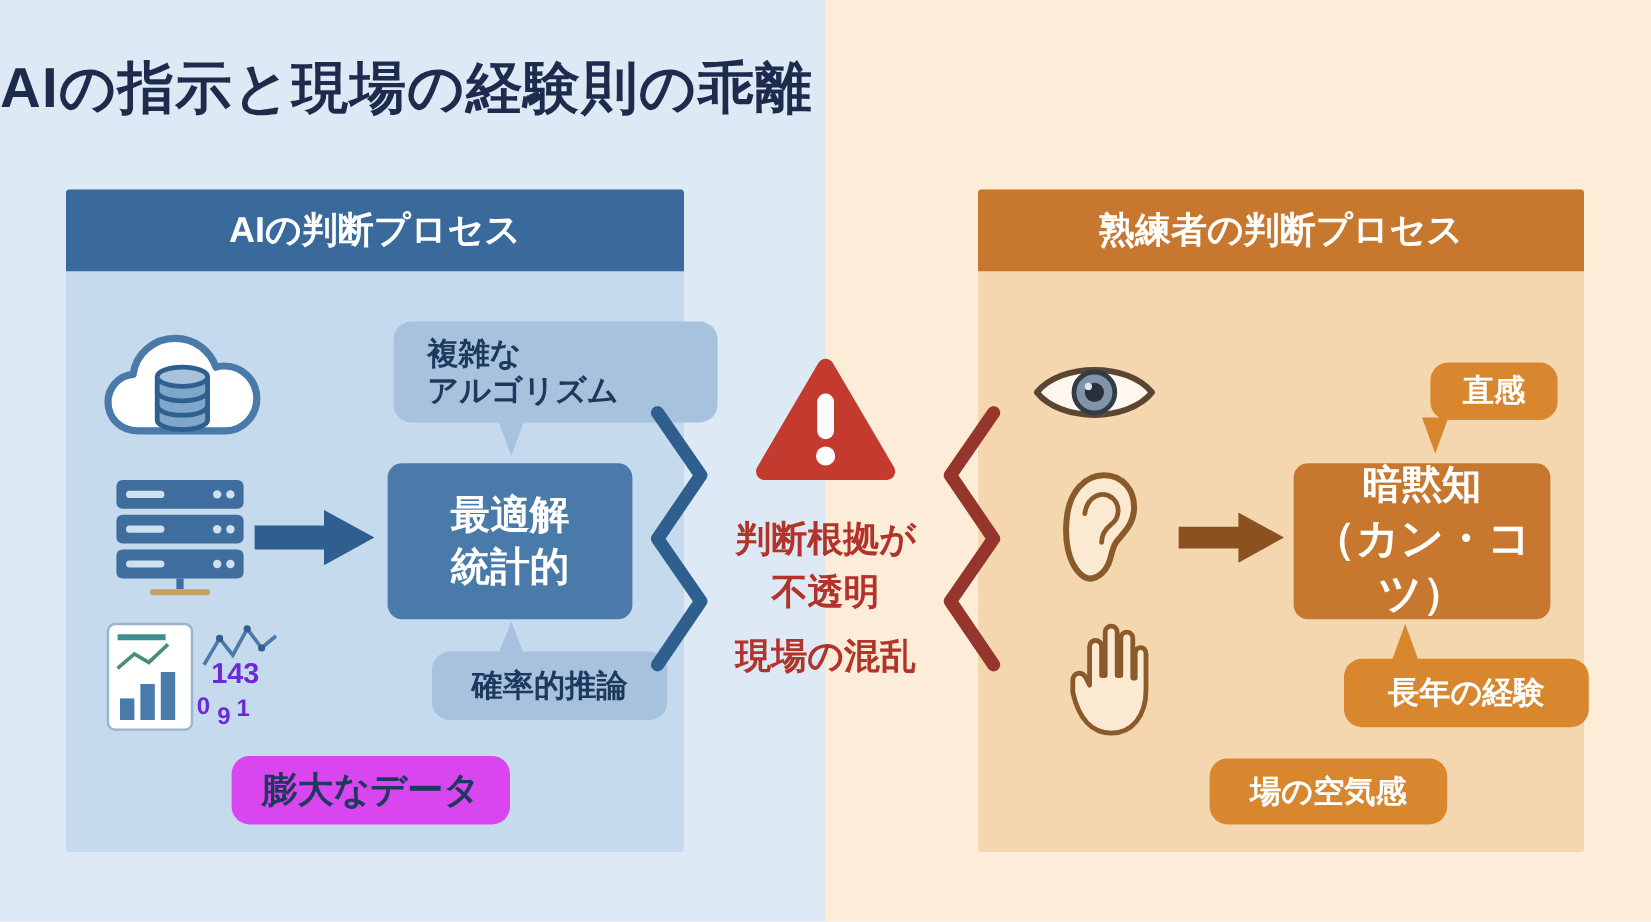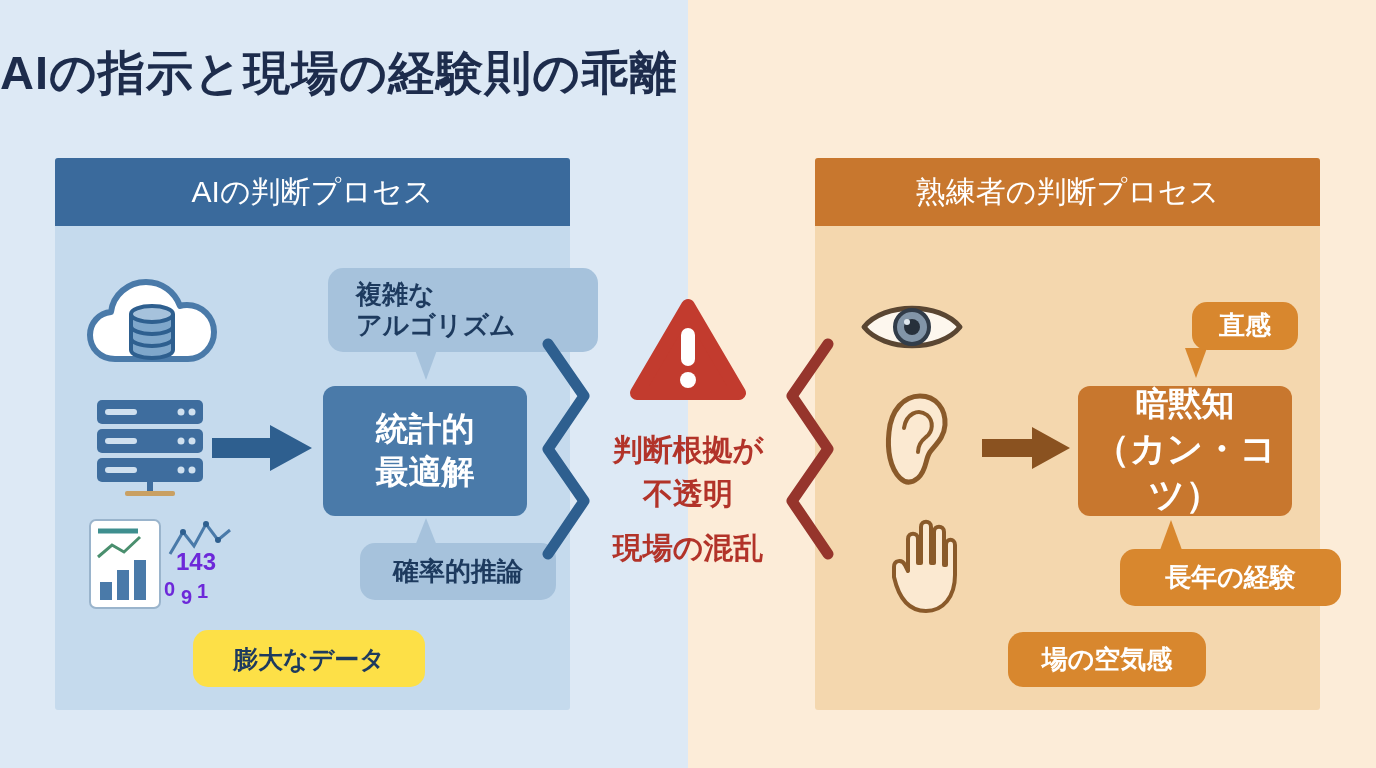--- a/index.html
+++ b/index.html
@@ -11,28 +11,28 @@
   .bg-right { left: 688px; width: 688px; background: #fcecd8; }
 
   .title { position: absolute; left: 0; top: 42px; width: 100%; margin: 0; text-align: left;
            font-size: 47px; font-weight: bold; color: #1d2c4c; letter-spacing: 1px; }
 
   .panel { position: absolute; top: 158px; height: 552px; border-radius: 3px; }
   .panel-left  { left: 55px;  width: 515px; background: #c5daed; }
   .panel-right { left: 815px; width: 505px; background: #f4d7ae; }
   .panel-header { position: absolute; top: 0; left: 0; width: 100%; height: 68px;
                   display: flex; align-items: center; justify-content: center;
-                  font-size: 30px; font-weight: normal; color: #ffffff; border-radius: 3px 3px 0 0; }
+                  font-size: 30px; font-weight: bold; color: #ffffff; border-radius: 3px 3px 0 0; }
   .panel-left  .panel-header { background: #3a6a9c; }
   .panel-right .panel-header { background: #c8772e; }
 
   .bubble { position: absolute; display: flex; align-items: center; justify-content: center;
             font-weight: bold; border-radius: 15px; line-height: 1.2; z-index: 3; margin-left: 30px; }
   .bubble-blue      { background: #a6c2dc; color: #1d3a5e; font-size: 26px; }
-  .bubble-blue-dark { background: #fde047; color: #1d3a5e; font-size: 25px; }
+  .bubble-blue-dark { background: #d946ef; color: #1d3a5e; font-size: 30px; }
   .bubble-orange    { background: #d8872e; color: #ffffff; font-size: 26px; }
   .bubble-col { flex-direction: column; align-items: flex-start; justify-content: center; padding-left: 28px; }
 
   .mainbox { position: absolute; display: flex; flex-direction: column; align-items: center;
              justify-content: center; border-radius: 12px; color: #ffffff; font-weight: bold;
              text-align: center; line-height: 1.3; z-index: 3; }
   .mainbox-blue   { background: #4a7aa9; }
   .mainbox-orange { background: #c8772e; }
   .mainbox .line-lg { font-size: 33px; }
   .mainbox .line-md { font-size: 36px; }
@@ -104,22 +104,22 @@
     </svg>
   </div>
 
   <div class="icon-abs" style="left:212px; top:425px;">
     <svg width="100" height="46" viewBox="0 0 100 46">
       <path d="M0 13 H58 V0 L100 23 L58 46 V33 H0 Z" fill="#2e5f8f"></path>
     </svg>
   </div>
 
   <div class="mainbox mainbox-blue" style="left:323px; top:386px; width:204px; height:130px;">
+    <span class="line-lg">最適解</span>
     <span class="line-lg">統計的</span>
-    <span class="line-lg">最適解</span>
   </div>
 
   <div class="tail tail-up-blue" style="left:415px; top:518px;"></div>
   <div class="bubble bubble-blue" style="left:330px; top:543px; width:196px; height:57px;">確率的推論</div>
 
   <div class="icon-abs" style="left:88px; top:512px;">
     <svg width="148" height="102" viewBox="0 0 148 102">
       <rect x="2" y="8" width="70" height="88" rx="6" fill="#ffffff" stroke="#9ab4cc" stroke-width="2"></rect>
       <path d="M10 19 H50" stroke="#3e8f8f" stroke-width="5" fill="none"></path>
       <path d="M10 45 L24 33 L36 40 L52 25" stroke="#4a8f6e" stroke-width="3" fill="none"></path>
@@ -203,17 +203,17 @@
     <span class="line-md">（カン・コツ）</span>
   </div>
 
   <div class="icon-abs" style="left:880px; top:515px;">
     <svg width="80" height="100" viewBox="0 0 80 100">
       <path d="M14 62 L14 52 C 14 45 22 44 25 50 L 28 56 L 28 24 C 28 17 38 17 38 24 L 38 48 L 41 48 L 41 12 C 41 5 51 5 51 12 L 51 48 L 54 48 L 54 17 C 54 10 64 10 64 17 L 64 50 L 66 50 L 66 30 C 66 23 75 23 75 30 L 75 60 C 75 82 63 96 46 96 C 30 96 19 84 14 62 Z" fill="#fbe9d1" stroke="#8a5a2a" stroke-width="4" stroke-linejoin="round"></path>
     </svg>
   </div>
 
   <div class="tail tail-up-orange" style="left:1160px; top:520px;"></div>
-  <div class="bubble bubble-orange" style="left:1090px; top:549px; width:221px; height:57px;">長年の経験</div>
+  <div class="bubble bubble-orange" style="left:1090px; top:549px; width:204px; height:57px;">長年の経験</div>
 
   <div class="bubble bubble-orange" style="left:978px; top:632px; width:198px; height:55px;">場の空気感</div>
 
 </div>
 
 </body></html>

